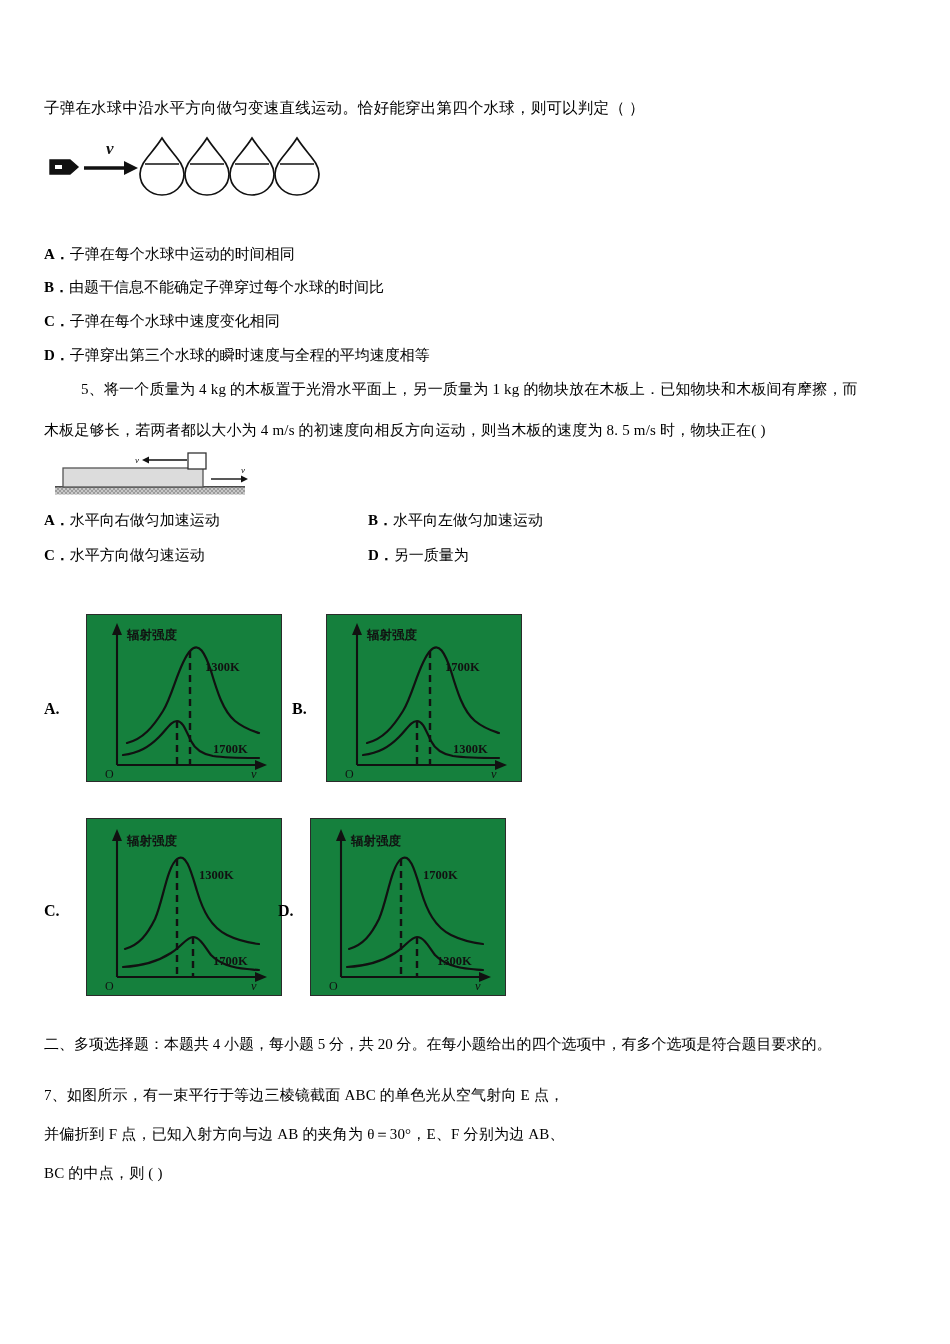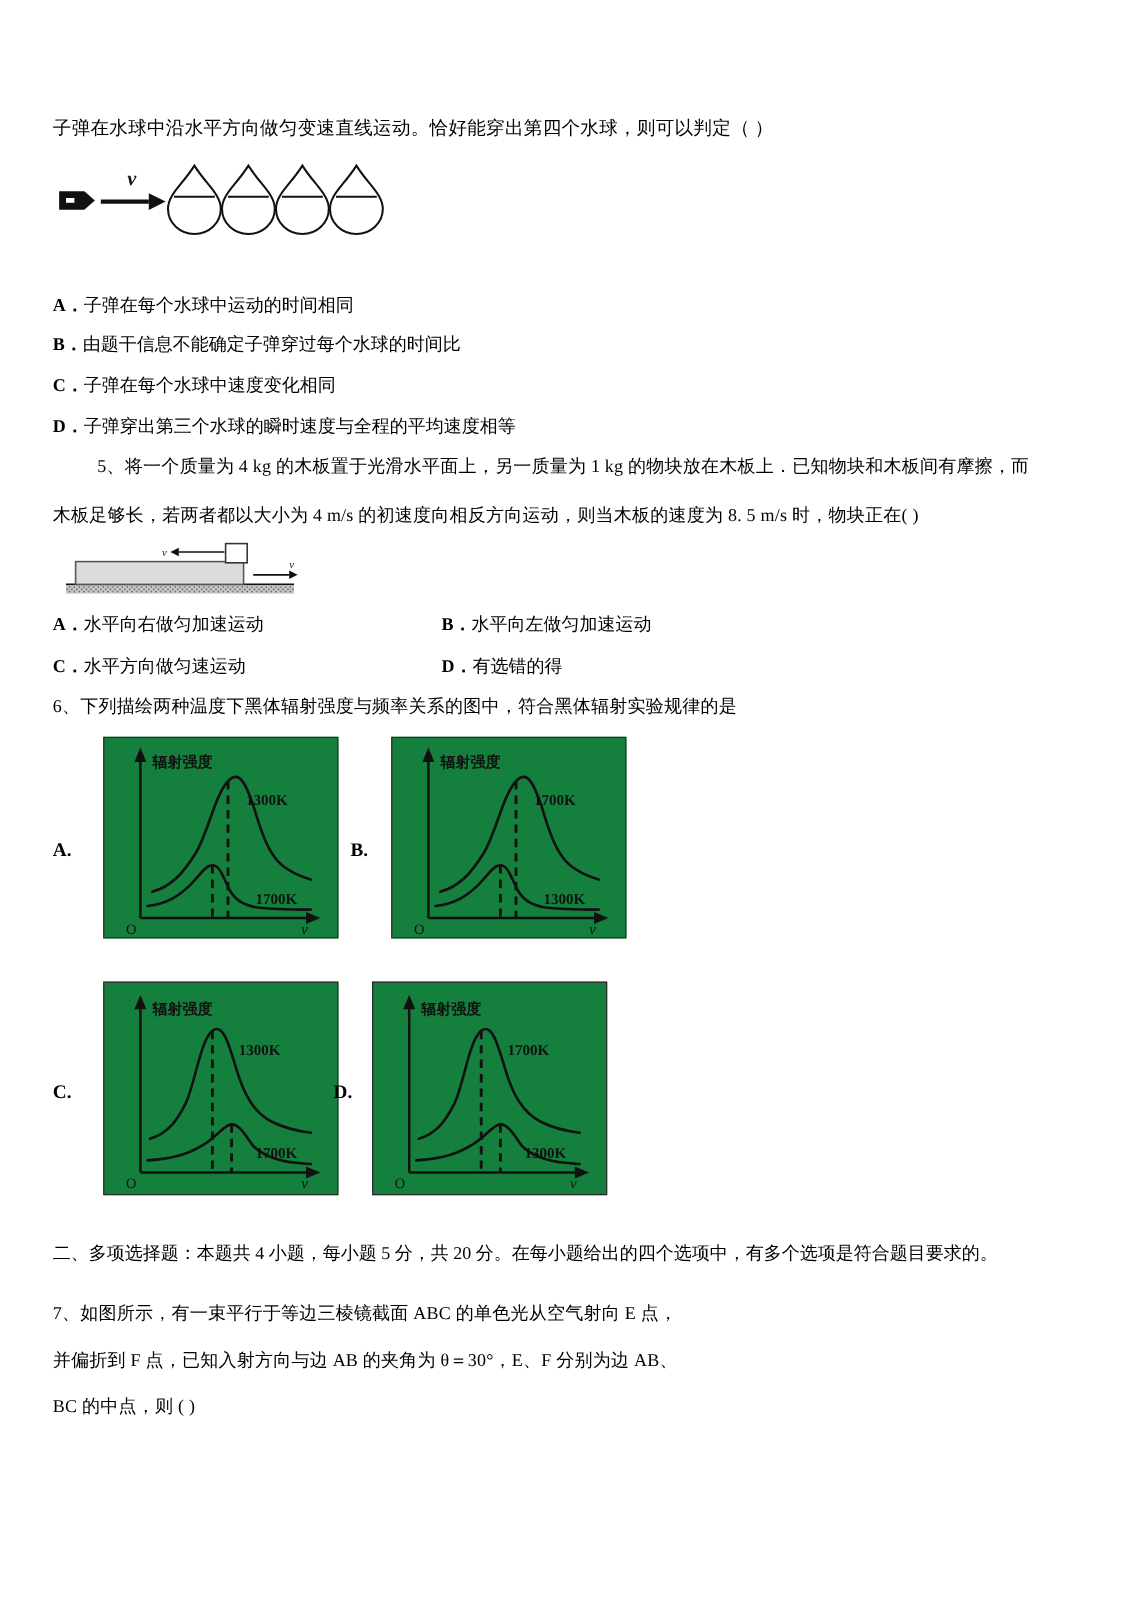--- a/index.html
+++ b/index.html
@@ -155,24 +155,23 @@
   <div class="opt" style="left:44px; top:511px;">
     <span class="lbl">A．</span><span>水平向右做匀加速运动</span>
   </div>
   <div class="opt" style="left:368px; top:511px;">
     <span class="lbl">B．</span><span>水平向左做匀加速运动</span>
   </div>
   <div class="opt" style="left:44px; top:546px;">
     <span class="lbl">C．</span><span>水平方向做匀速运动</span>
   </div>
   <div class="opt" style="left:368px; top:546px;">
-    <span class="lbl">D．</span><span>有选错的得</span>
-  </div>
-
-  <div class="qline" style="left:44px; top:579px; font-size:15px;">6、下列描绘两种温度下黑体辐射强度与频率关系的图中，符合黑体辐射实验规律的是</div>
+    <span class="lbl">D．</span><span>另一质量为</span>
+  </div>
+
 
   <div class="chart-letter" style="left:44px; top:700px;">A.</div>
   <div class="chart-box" style="left:86px; top:614px; width:196px; height:168px;">
     <svg width="194" height="166" viewBox="0 0 194 166">
       <g class="axis">
         <line x1="30" y1="150" x2="30" y2="16"></line>
         <path d="M30,8 L25,20 L35,20 Z" fill="#111" stroke="none"></path>
         <line x1="30" y1="150" x2="172" y2="150"></line>
         <path d="M180,150 L168,145 L168,155 Z" fill="#111" stroke="none"></path>
       </g>

